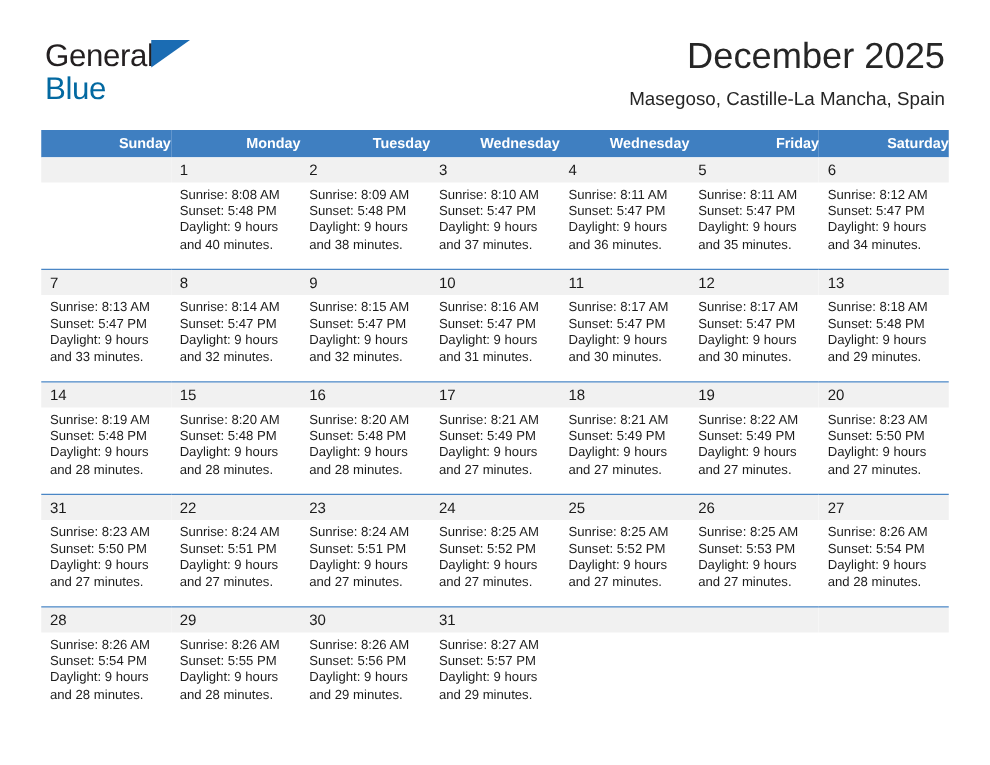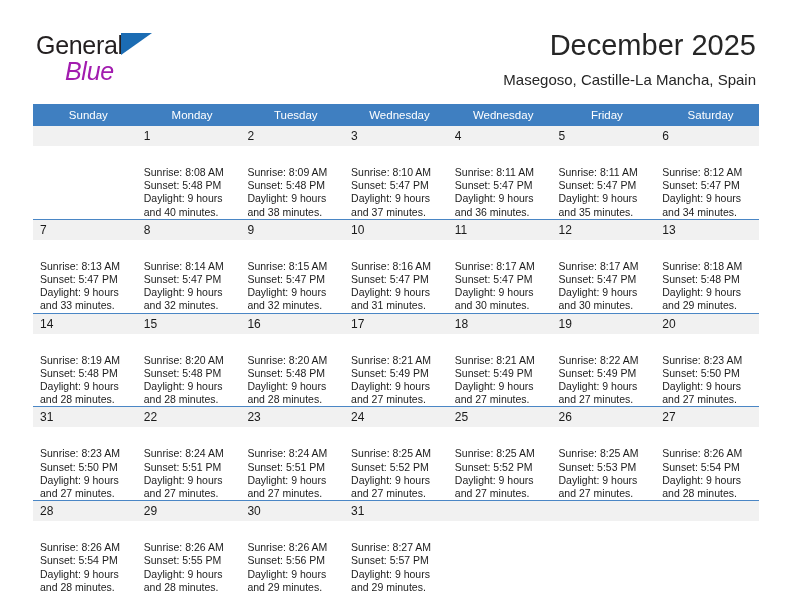--- a/index.html
+++ b/index.html
@@ -53,26 +53,24 @@
     display: inline-block;
     vertical-align: -1px;
     margin-left: -2px;
     width: 0;
     height: 0;
     border-left: 31px solid #1b6cb3;
     border-bottom: 22px solid transparent;
   }
   .brand-row2 {
     margin-top: -2px;
-    margin-left: 29px;
     font-size: 25px;
-    color: #a21caf;
+    color: #0369a1;
     line-height: 28px;
     letter-spacing: -0.3px;
-    font-style: italic;
   }
 
   .titles {
     position: absolute;
     right: 36px;
     top: 28px;
     text-align: right;
   }
   .cal-title {
     font-size: 29px;
@@ -99,22 +97,22 @@
   }
   table.cal {
     border-collapse: collapse;
     table-layout: fixed;
     width: 726px;
   }
   table.cal th {
     background: #3f7fc1;
     color: #ffffff;
     font-size: 11.5px;
-    font-weight: normal;
-    text-align: center;
+    font-weight: bold;
+    text-align: right;
     padding: 5px 0 5px 7px;
     height: 11px;
     border: none;
   }
   table.cal col { width: 103.71px; }
 
   td.day {
     vertical-align: top;
     padding: 0;
     height: 89px;
@@ -125,21 +123,21 @@
 
   .daynum {
     background: #f1f1f1;
     font-size: 12px;
     color: #1a1a1a;
     line-height: 14px;
     padding: 3px 0 3px 7px;
     height: 14px;
   }
   .dayinfo {
-    padding: 20px 6px 0 7px;
+    padding: 4px 6px 0 7px;
     font-size: 10.5px;
     line-height: 13.2px;
     color: #1c1c1c;
   }
   .dayinfo div { white-space: nowrap; }
   td.empty-cell .dayinfo { visibility: hidden; }
 </style>
 </head>
 <body>
 

